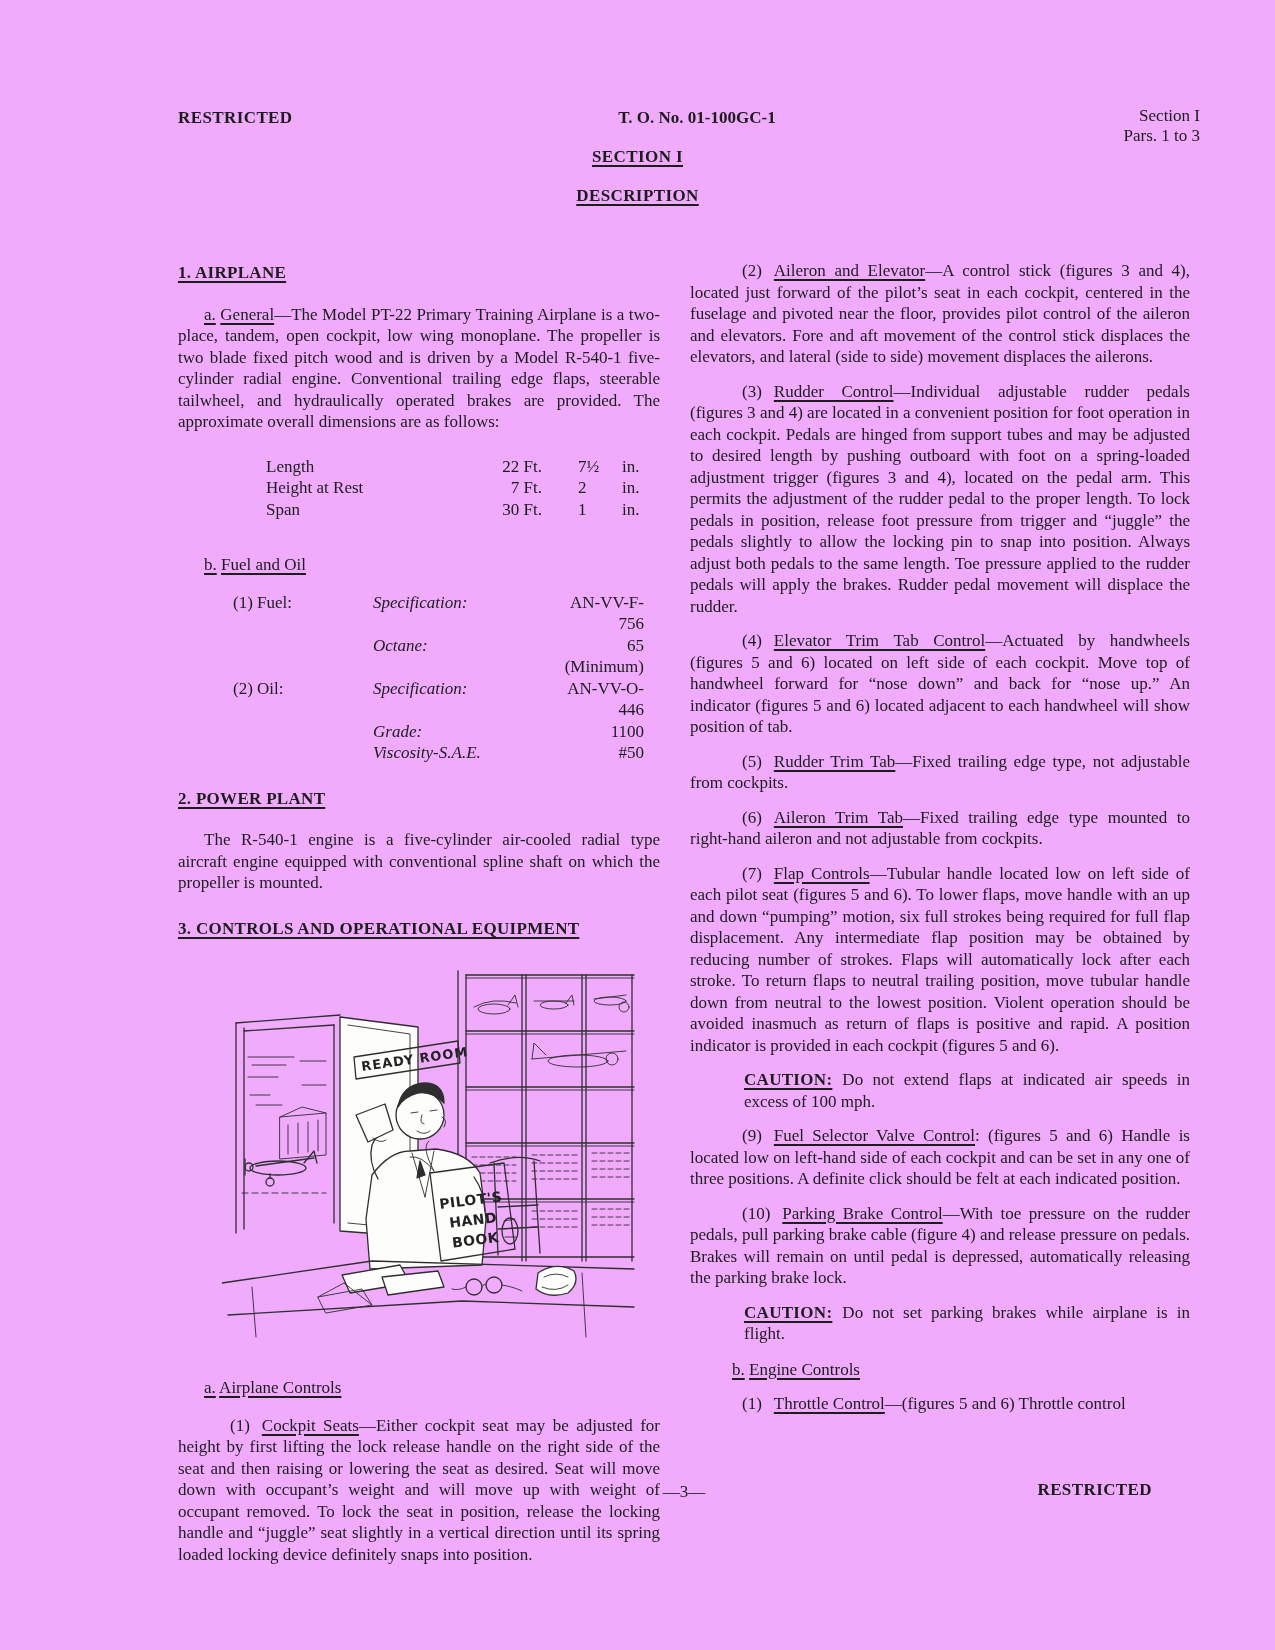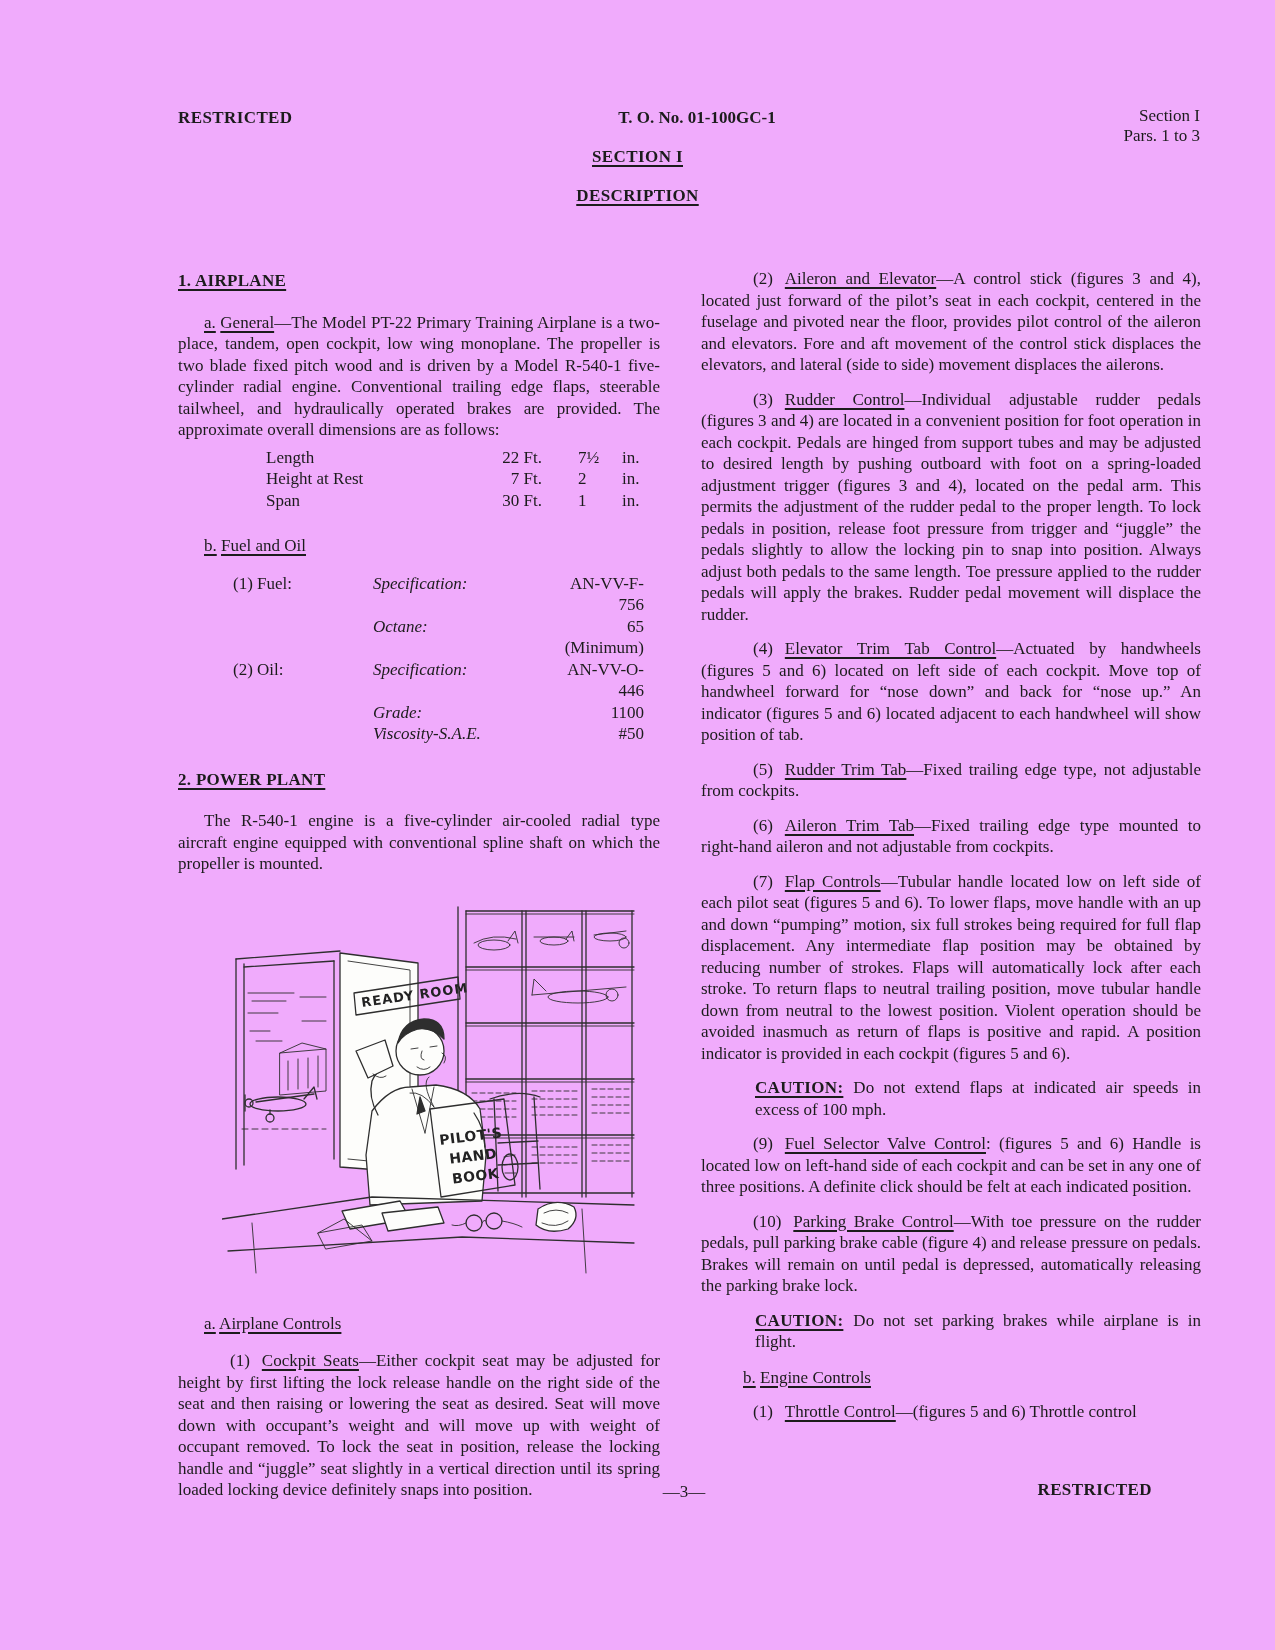--- a/index.html
+++ b/index.html
@@ -7,47 +7,47 @@
         font-family:"Liberation Serif","DejaVu Serif",serif;color:#1c1c1c;overflow:hidden;}
   
   .hdr{position:absolute;left:178px;top:106px;width:1022px;font-size:17px;}
   .hdr-left{position:absolute;left:0;top:2px;font-weight:bold;letter-spacing:.4px;}
   .hdr-center{position:absolute;left:16px;right:0;top:2px;text-align:center;font-weight:bold;}
   .hdr-right{position:absolute;right:0;top:0;text-align:right;line-height:20px;}
   .center-title{position:absolute;left:0;width:1275px;text-align:center;font-weight:bold;
                 font-size:17px;letter-spacing:.4px;}
   .u{text-decoration:underline;text-decoration-thickness:1.5px;text-underline-offset:3px;}
   
-  .columns{position:absolute;left:178px;top:260px;width:1012px;display:grid;
-           grid-template-columns:482px 500px;column-gap:41px;}
+  .columns{position:absolute;left:178px;top:252px;width:1012px;display:grid;
+           grid-template-columns:482px 500px;column-gap:30px;}
   .col{font-size:17px;line-height:21.5px;}
   p{margin:0;text-align:justify;font-size:17px;line-height:21.5px;}
   .heading{font-weight:bold;letter-spacing:.3px;text-align:left;}
   .h1m{margin-top:10px;}
   .lead-para{text-indent:26px;margin-top:20px;}
   .lead-head{margin-left:26px;margin-top:18px;text-align:left;}
   .lead-head-r{margin-left:42px;margin-top:14px;text-align:left;}
   .np{text-indent:52px;margin-top:13px;}
   .pnum{padding-right:12px;}
   .caution{margin-left:54px;margin-top:13px;}
   .caution-label{font-weight:bold;text-decoration:underline;text-decoration-thickness:1.5px;
                  text-underline-offset:3px;padding-right:10px;letter-spacing:.3px;}
   
-  .dims{margin-top:6px;}
+  .dims{margin-top:23px;}
   .dimrow{display:flex;}
   .dim-name{margin-left:88px;width:212px;}
   .dim-ft{width:64px;text-align:right;}
   .dim-in{width:44px;margin-left:36px;}
   
   .fo{margin-top:16px;}
   .forow{display:flex;}
   .fo-item{margin-left:55px;width:140px;}
   .fo-prop{width:176px;font-style:italic;}
   .fo-val{flex:1;text-align:right;padding-right:16px;}
-  .mt16{margin-top:16px}.mt22{margin-top:24px}.mt24{margin-top:24px}
+  .mt16{margin-top:16px}.mt22{margin-top:34px}.mt24{margin-top:24px}
   
   .illus{margin:26px 0 0 44px;width:416px;height:374px;position:relative;}
   .illus svg{display:block;}
   .sketch{stroke:#2e2e2e;stroke-width:1.3;fill:none;stroke-linecap:round;stroke-linejoin:round;}
   .thin{stroke-width:.9;}
   .sign-text{font-family:"DejaVu Sans",sans-serif;font-weight:bold;font-size:13px;
              letter-spacing:1px;fill:#222;}
   .book-text{font-family:"DejaVu Sans",sans-serif;font-weight:bold;font-size:14px;
              letter-spacing:.5px;fill:#222;text-anchor:middle;}
   
@@ -144,20 +144,23 @@
       </div>
 
       <p class="heading mt24">
         <span class="u">2. POWER PLANT</span>
       </p>
 
       <p class="lead-para">
         <span>The R-540-1 engine is a five-cylinder air-cooled radial type aircraft engine equipped with conventional spline shaft on which the propeller is mounted.</span>
       </p>
 
+      <p class="heading mt24">
+        <span class="u">3. CONTROLS AND OPERATIONAL EQUIPMENT</span>
+      </p>
 
       <div class="illus">
         <svg width="416" height="374" viewBox="0 0 416 374">
 
           <g class="sketch">
             <path d="M14,58 L14,268"></path>
               <path d="M22,63 L22,264"></path>
             <path d="M14,58 L118,50"></path>
               <path d="M22,66 L112,60"></path>
             <path d="M112,60 L112,258"></path>

